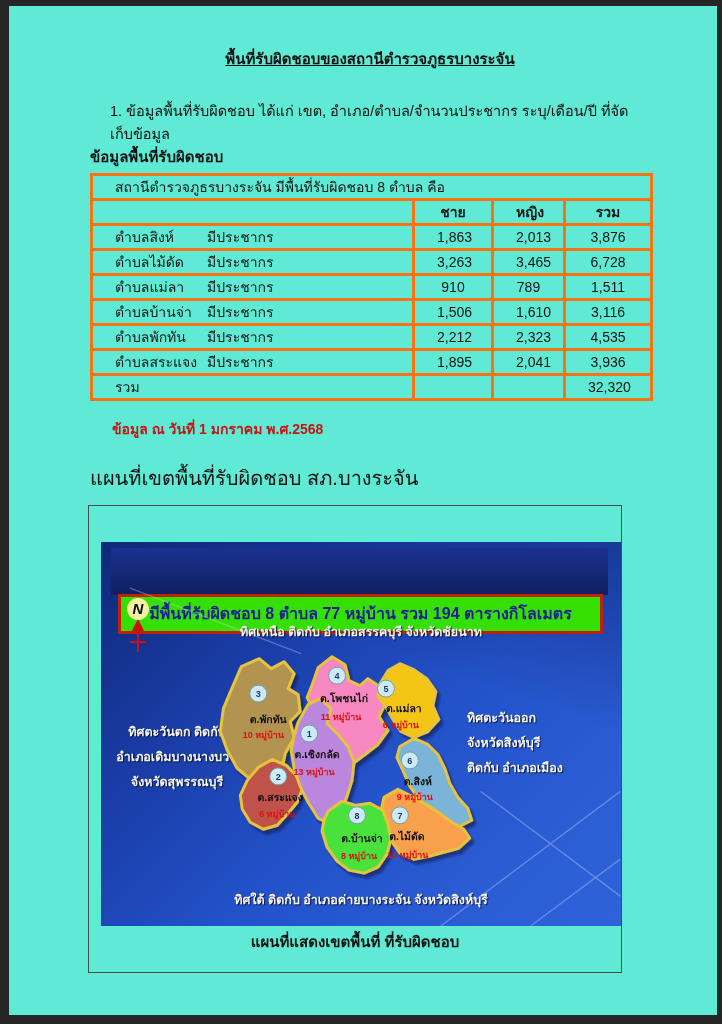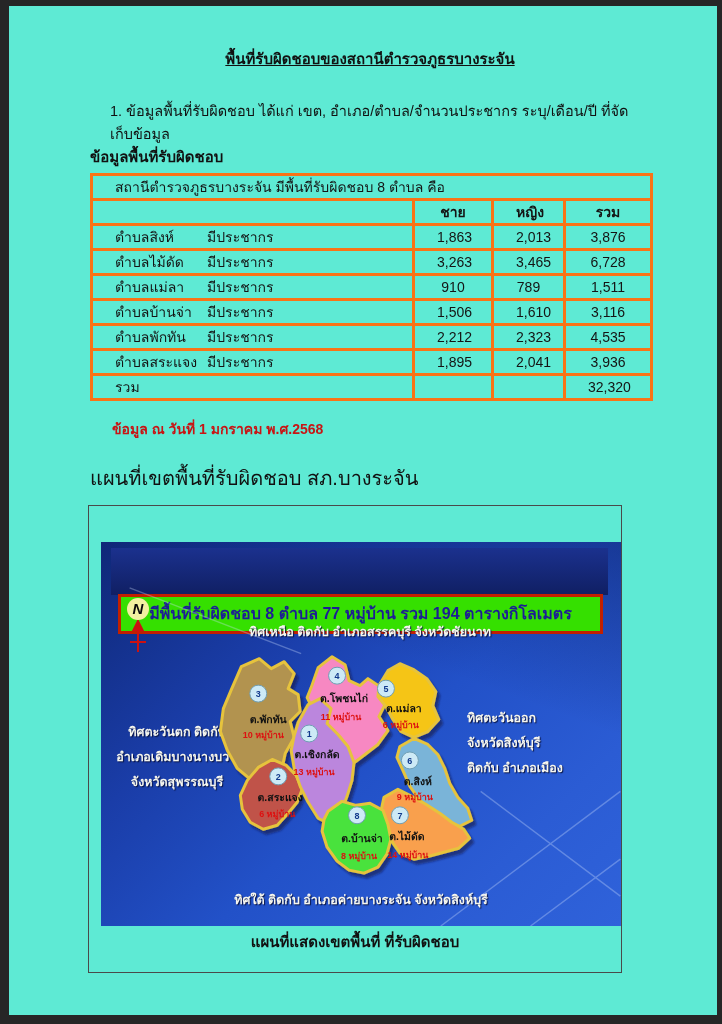--- a/index.html
+++ b/index.html
@@ -57,21 +57,21 @@
   .compass{position:absolute;left:24px;top:56px;width:26px;text-align:center;}
   .compass-circle{
     display:block;width:22px;height:22px;margin:0 auto;border-radius:50%;
     background:#f3f0a0;color:#0a0a0a;font-weight:bold;font-size:15px;line-height:22px;
     font-style:italic;
   }
   .dir{
     position:absolute;color:#f6f6ee;font-weight:bold;font-size:12.5px;
     text-shadow:1px 1px 1px #081342;
   }
-  .dir.north{left:0;top:80px;width:100%;text-align:center;padding-left:9px;}
+  .dir.north{left:0;top:80px;width:100%;text-align:center;}
   .dir.south{left:0;top:348px;width:100%;text-align:center;}
   .dir.west{left:0px;top:178px;width:152px;text-align:center;line-height:25px;}
   .dir.east{left:366px;top:164px;width:152px;text-align:left;line-height:25px;}
   svg.regions{position:absolute;left:0;top:0;}
   .map-caption{
     position:absolute;left:0;bottom:18px;width:100%;text-align:center;
     font-size:15px;font-weight:bold;color:#111;
   }
   .rg-name{font-size:10.5px;font-weight:bold;fill:#111;}
   .rg-vill{font-size:9px;font-weight:bold;fill:#dd1111;}

